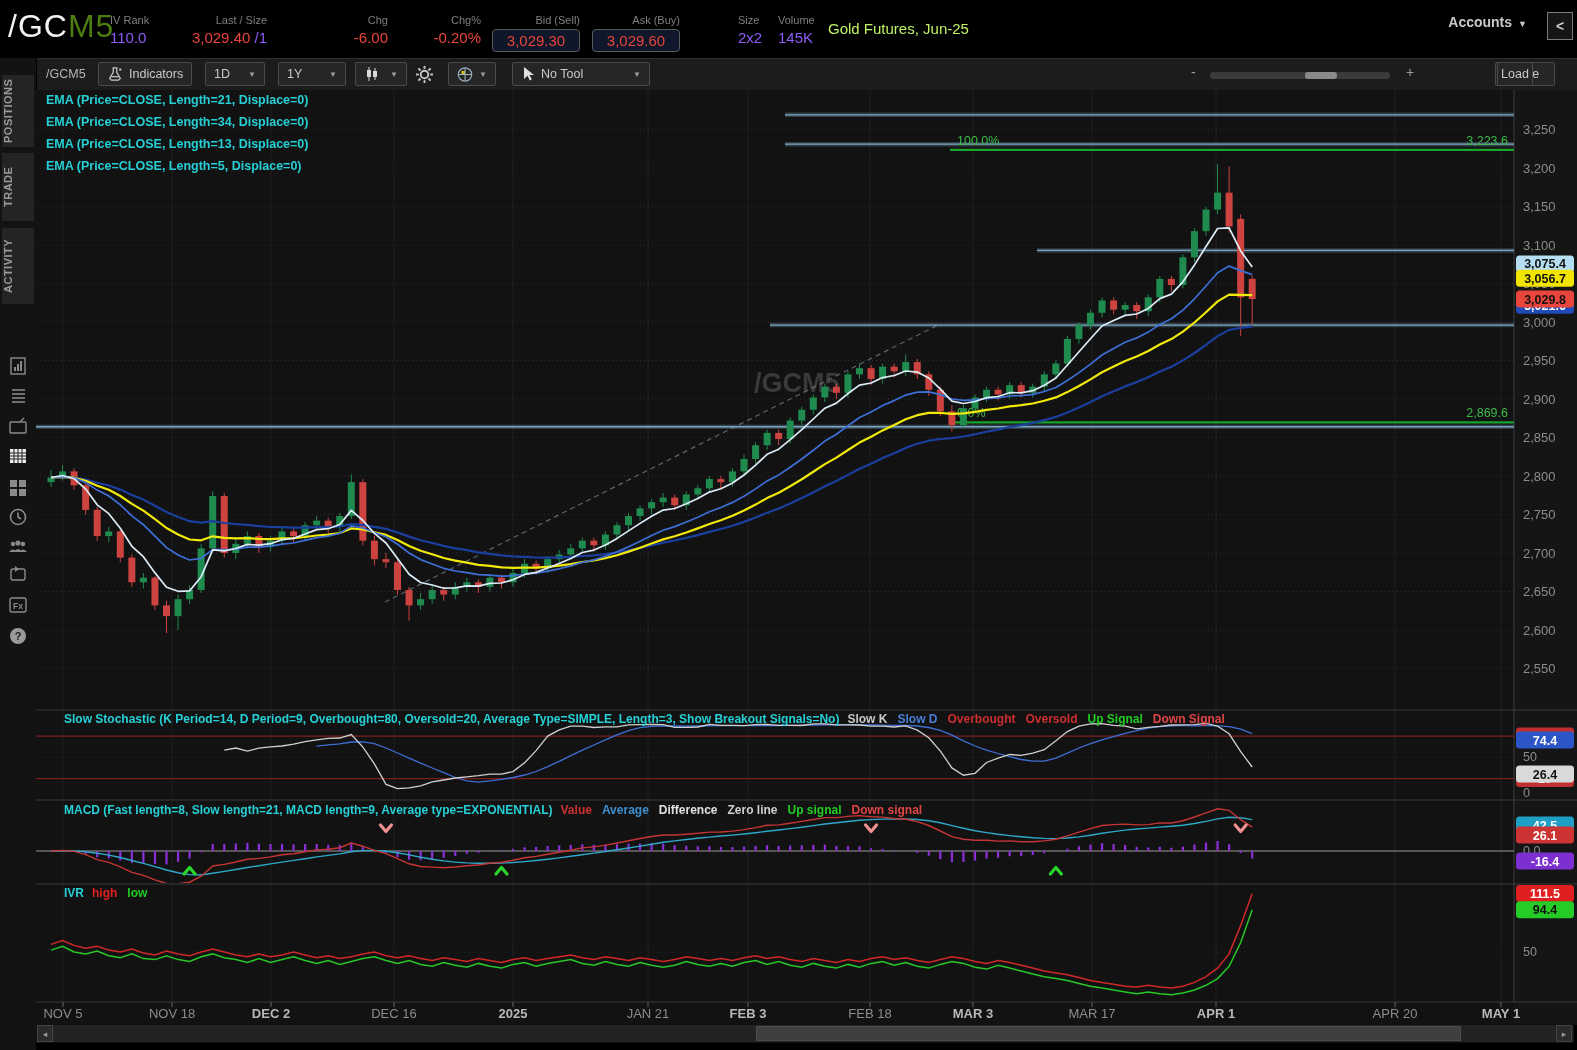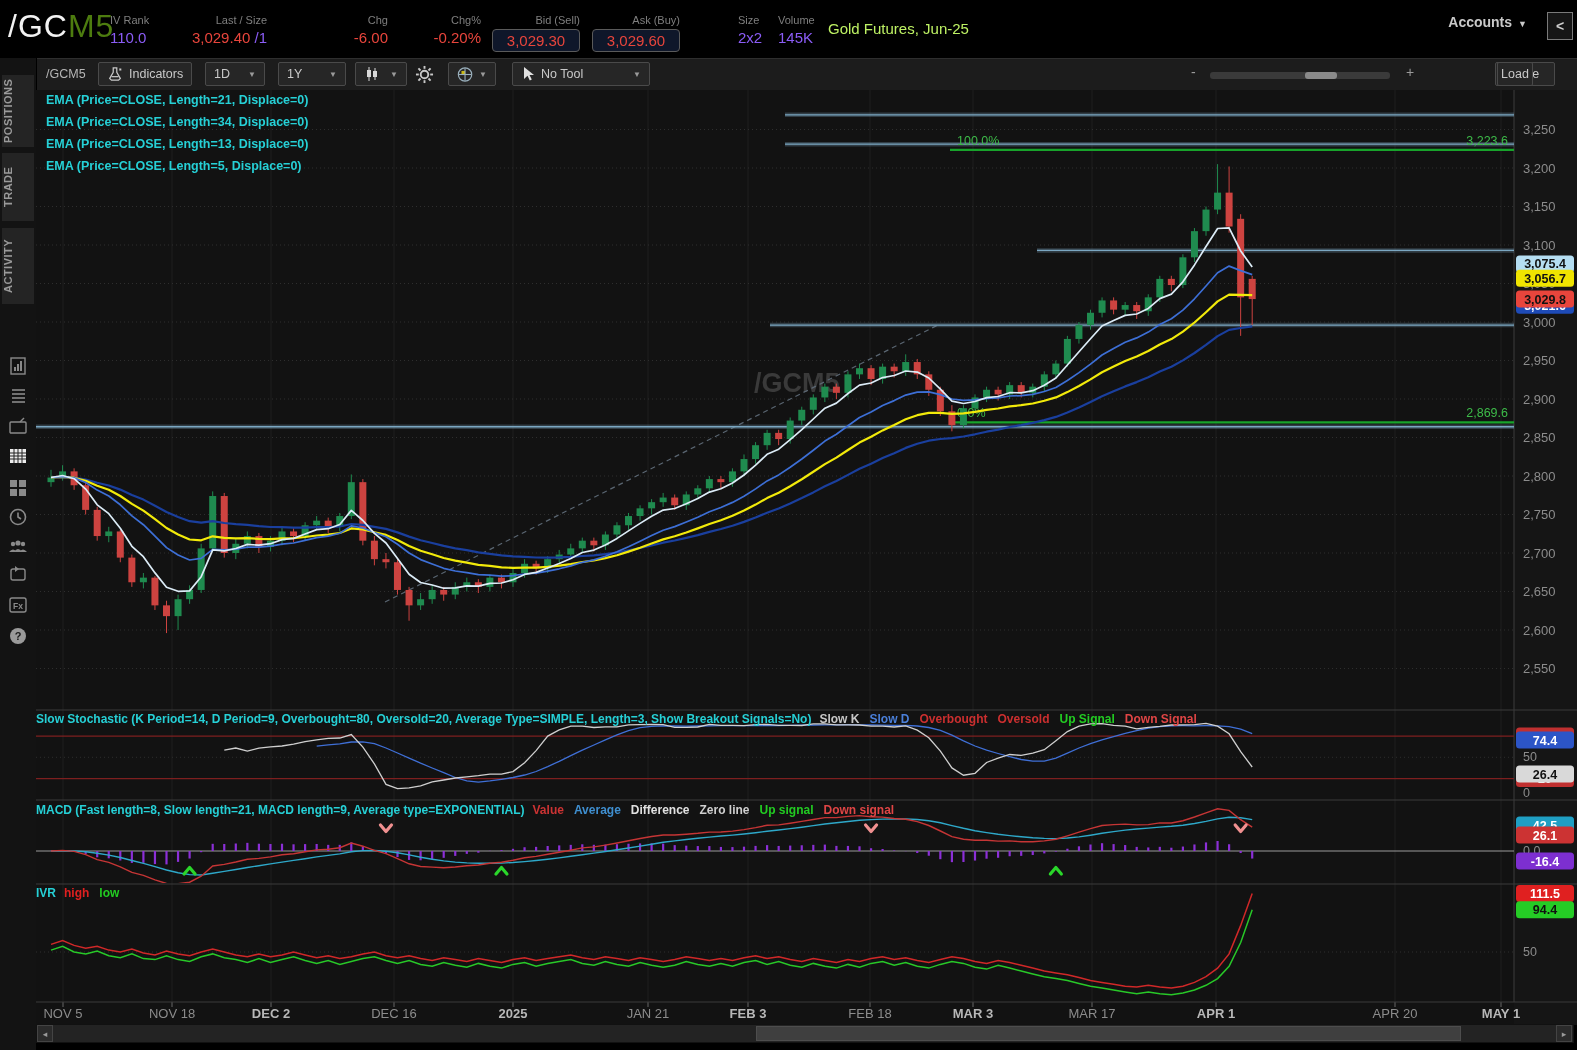--- a/index.html
+++ b/index.html
@@ -32,21 +32,21 @@
   .zoom-sign{position:absolute;top:5px;color:#9a9a9a;font-size:14px;}
   
   #sidebar{position:absolute;left:0;top:58px;width:36px;height:992px;background:#131313;border-right:1px solid #000;}
   .side-tab{position:absolute;left:2px;width:32px;background:#242424;color:#9a9a9a;font-size:11px;font-weight:bold;
     letter-spacing:.5px;writing-mode:vertical-rl;transform:rotate(180deg);text-align:center;}
   .side-icon{position:absolute;left:8px;width:20px;height:20px;}
   
   #chart-wrap{position:absolute;left:36px;top:90px;width:1541px;height:935px;background:#121212;}
   #chart-svg{position:absolute;left:0;top:0;}
   .ema-label{position:absolute;left:10px;font-size:12.5px;font-weight:bold;color:#26d0d6;white-space:nowrap;}
-  .legend{position:absolute;left:0;font-size:12px;font-weight:bold;white-space:nowrap;}
+  .legend{position:absolute;left:28px;font-size:12px;font-weight:bold;white-space:nowrap;}
   .legend .lg-title{color:#26d0d6;margin-right:8px;}
   .legend .lg-item{margin-right:10px;}
   
   #hscroll{position:absolute;left:36px;top:1024px;width:1538px;height:19px;background:#232323;border:1px solid #111;box-sizing:border-box;}
   .sb-btn{position:absolute;top:0;width:16px;height:17px;background:#2b2b2b;border:1px solid #444;box-sizing:border-box;
     color:#9a9a9a;font-size:9px;text-align:center;line-height:16px;}
   #sb-thumb{position:absolute;left:719px;top:1px;width:705px;height:15px;background:#3f3f3f;border:1px solid #4d4d4d;box-sizing:border-box;}
   svg text{font-family:"Liberation Sans","DejaVu Sans",sans-serif;}
 </style>
 </head>

